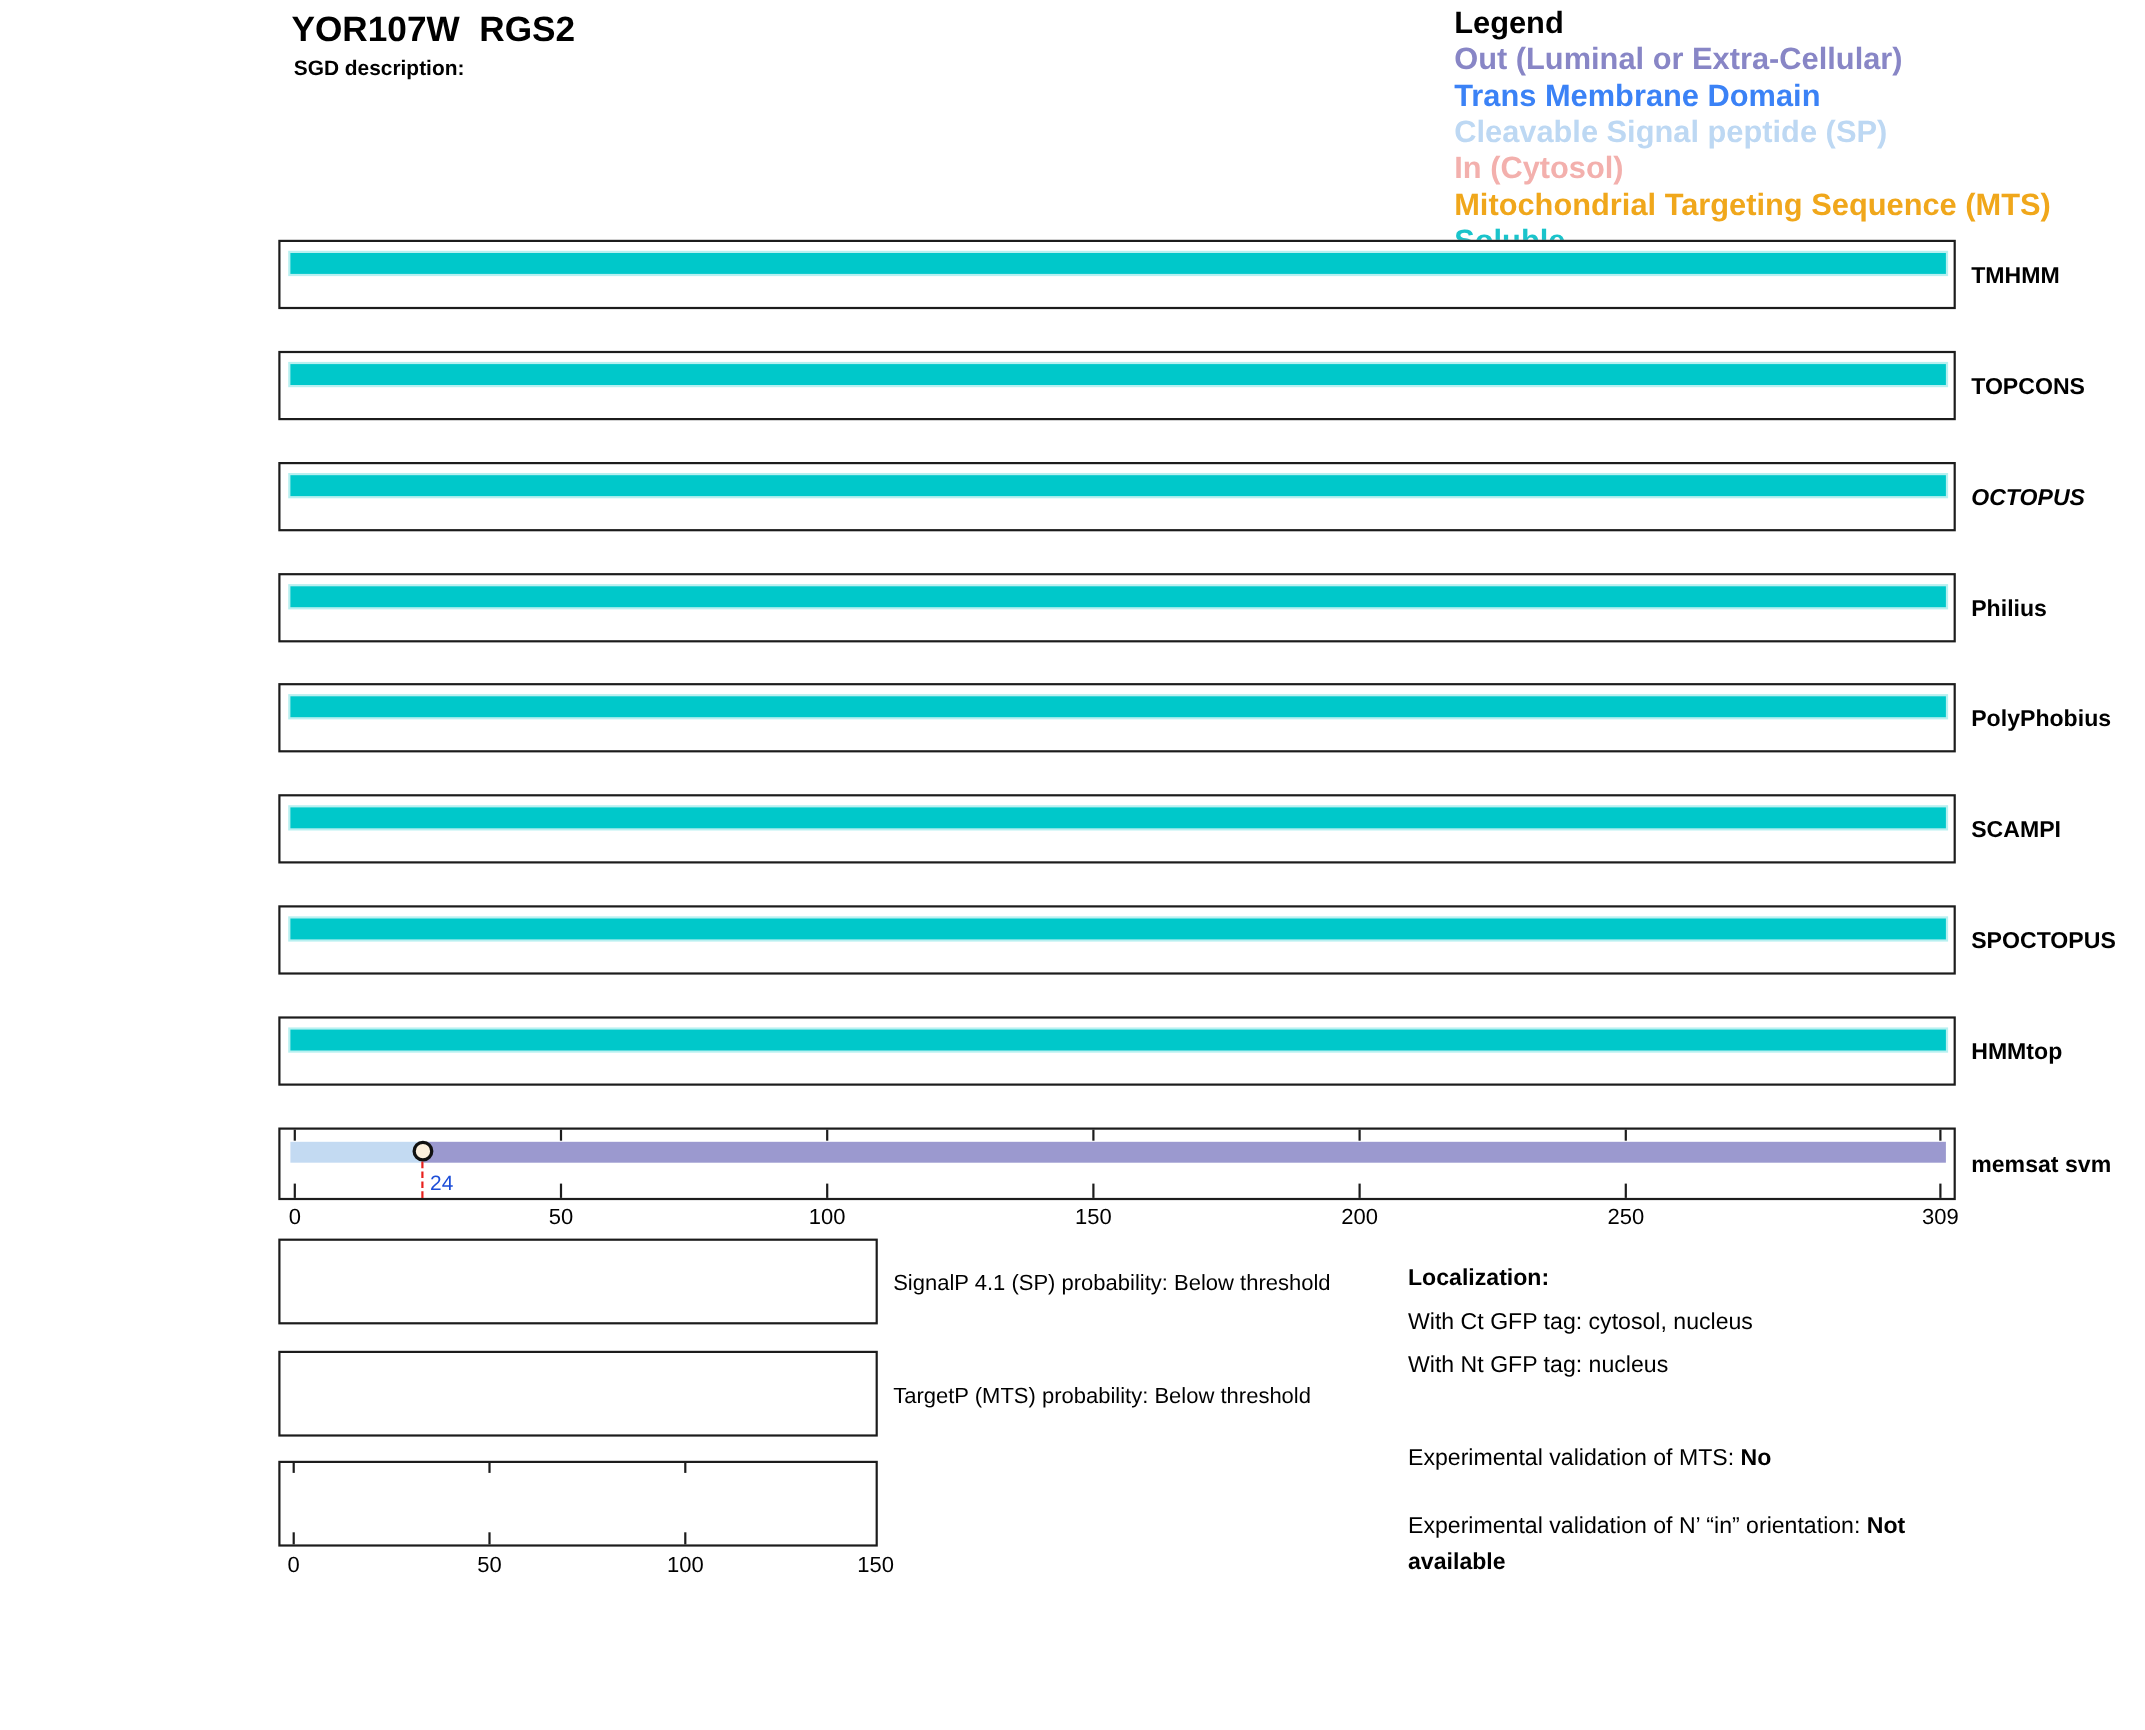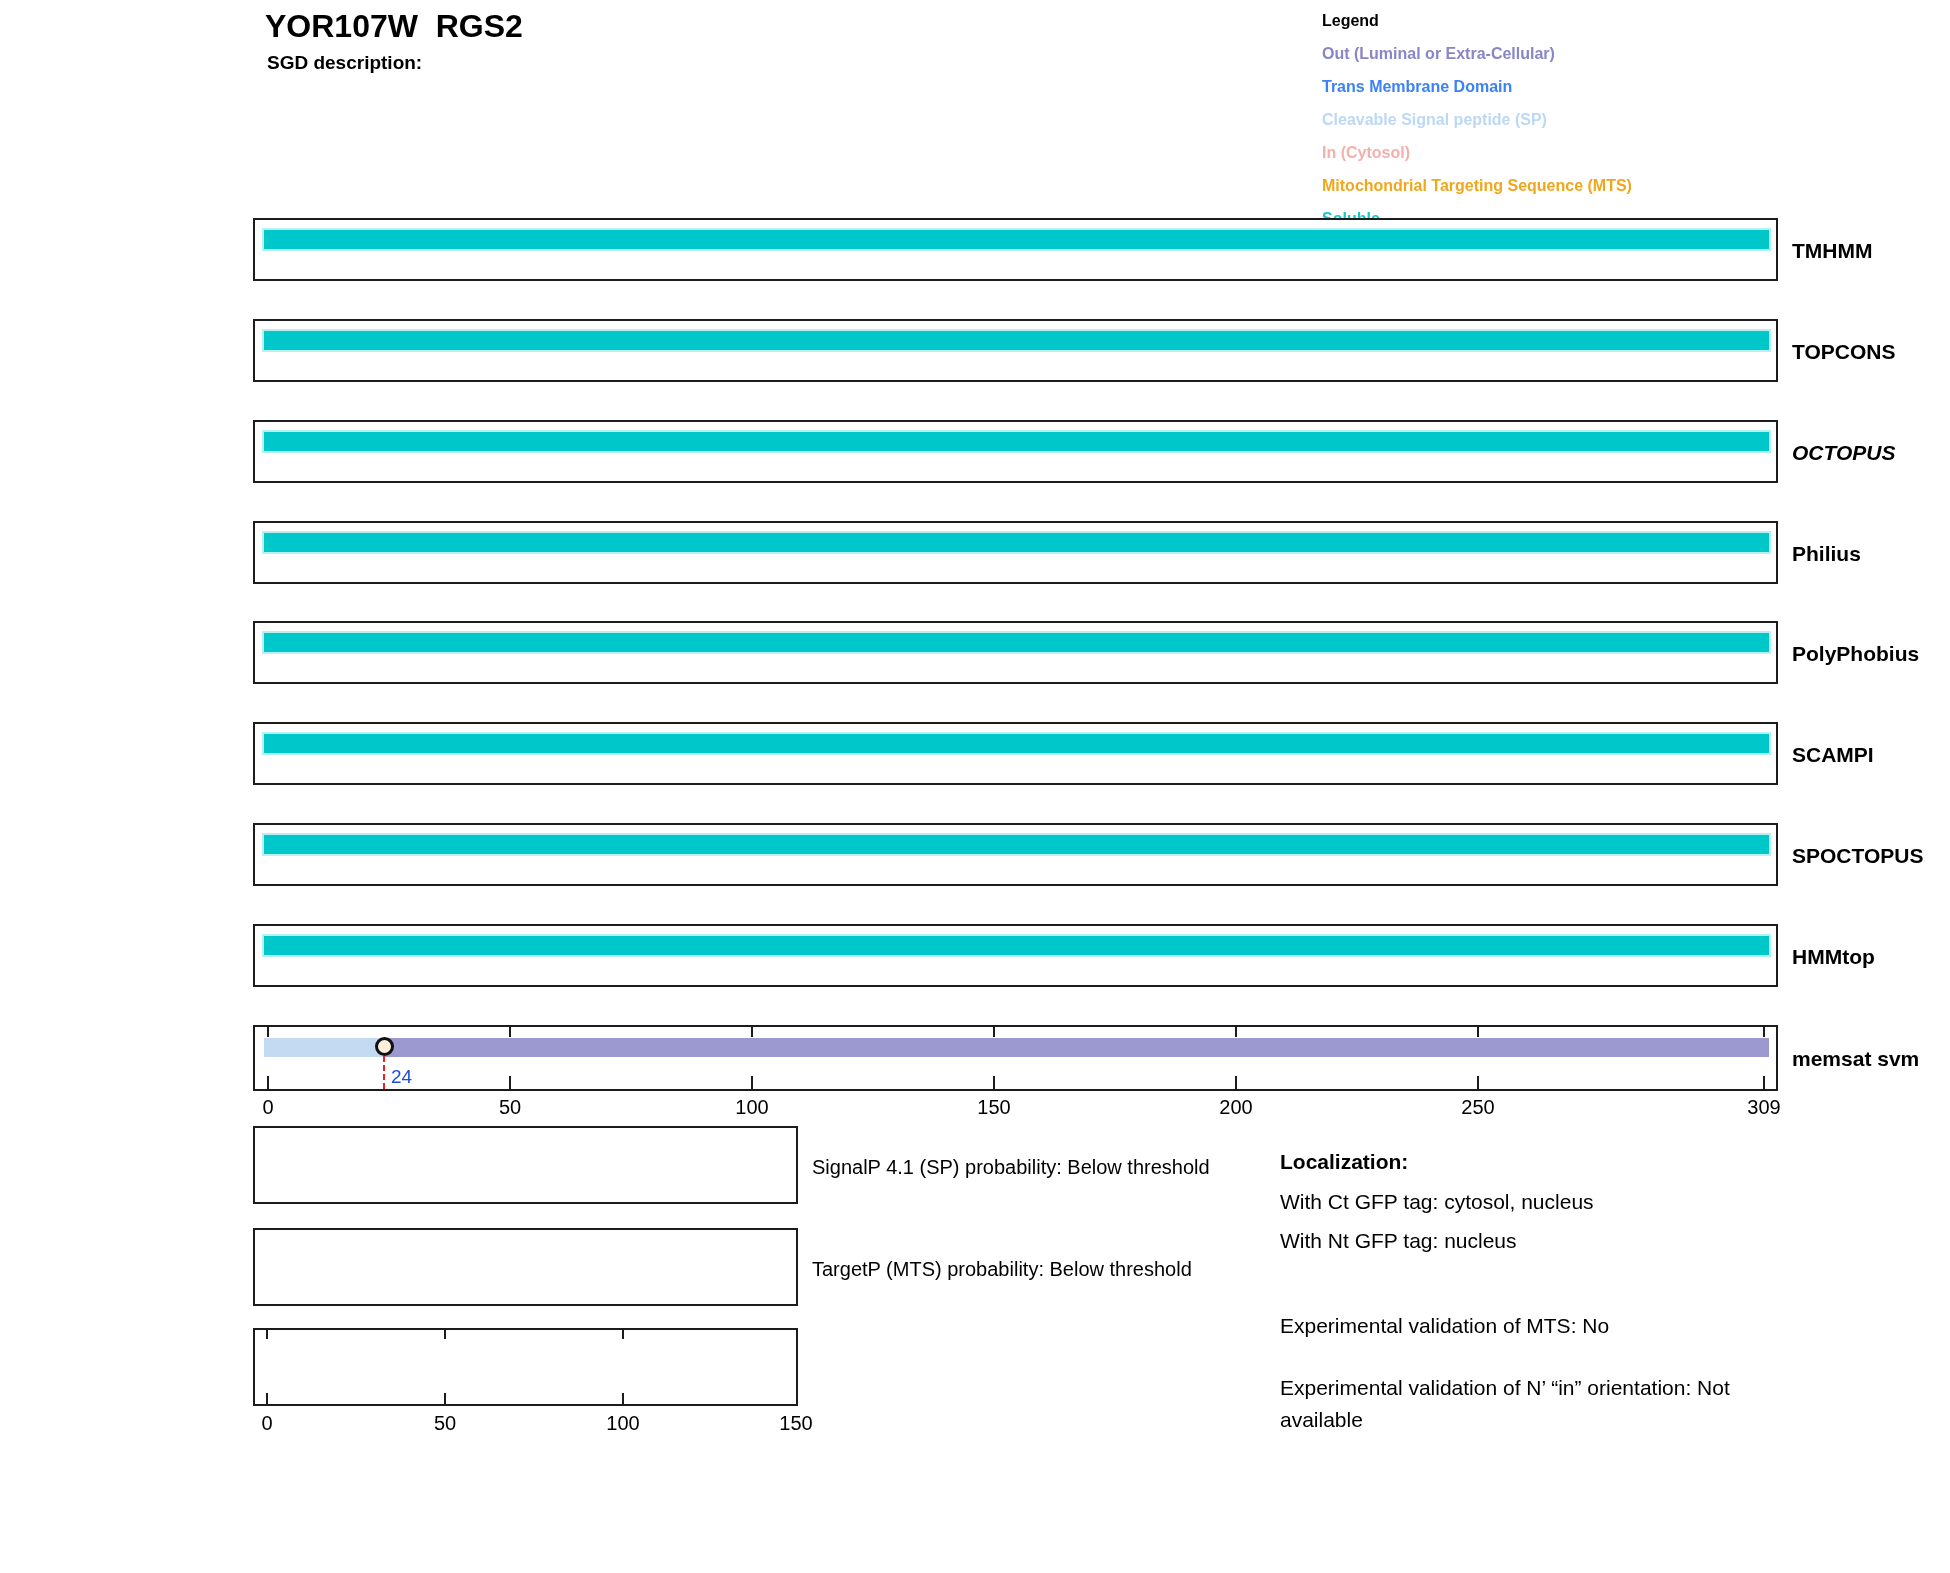--- a/index.html
+++ b/index.html
@@ -17,24 +17,24 @@
   .tick-t2{top:0;height:9px;}
   .tick-b2{bottom:0;height:11px;}
   .axnum{position:absolute;transform:translateX(-50%);font-size:20px;white-space:nowrap;}
   .seg{position:absolute;top:11px;height:19px;}
   .marker{position:absolute;width:13px;height:13px;border:3px solid #101010;border-radius:50%;}
   .cutline{position:absolute;width:0;border-left:2px dashed #e8221f;}
   .caption{position:absolute;left:812px;font-size:20px;line-height:26px;white-space:nowrap;}
   .title{font-size:32px;font-weight:bold;white-space:pre;}
   .sgd-label{font-size:19px;font-weight:bold;}
   .desc{font-size:19px;line-height:26px;white-space:nowrap;}
-  .legend{position:absolute;left:1322px;top:4px;font-size:16px;font-weight:bold;line-height:33px;}
+  .legend{position:absolute;left:1322px;top:4px;font-size:28px;font-weight:bold;line-height:33px;}
   .legend-item{white-space:nowrap;}
   .info{font-size:21px;white-space:nowrap;}
-  .info b{font-weight:normal;}
+  .info b{font-weight:bold;}
   .wrapblock{white-space:normal;width:475px;line-height:32px;}
 </style>
 </head>
 <body>
 
 <div id="canvas">
 
   <div class="abs title" style="left:265px;top:8px;">YOR107W  RGS2</div>
   <div class="abs sgd-label" style="left:267px;top:52px;">SGD description:</div>
 

